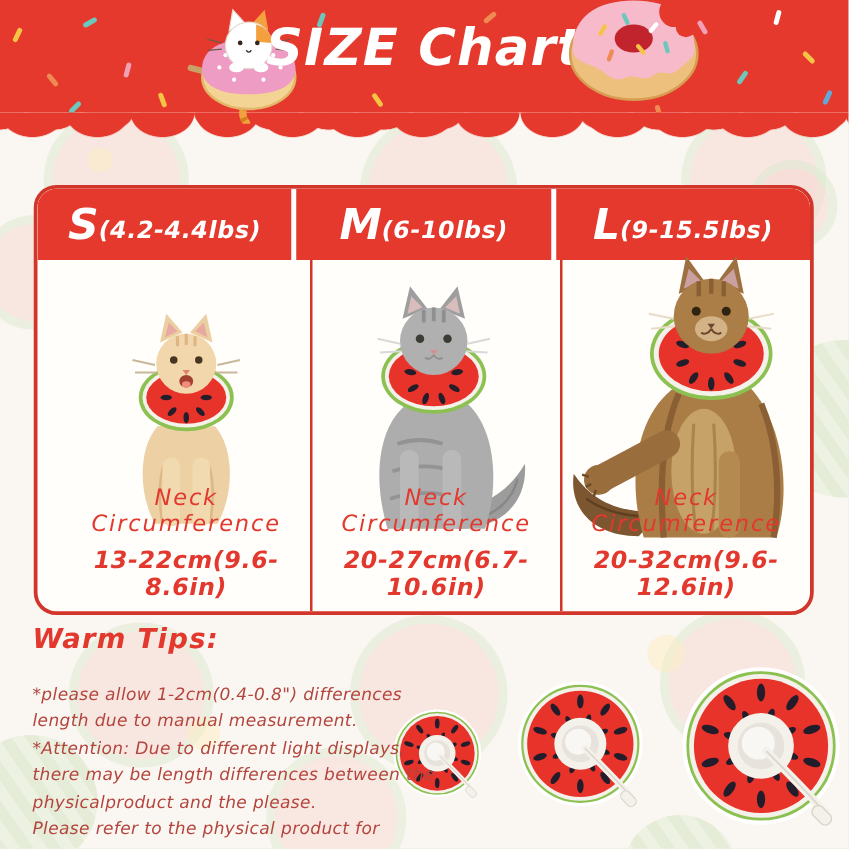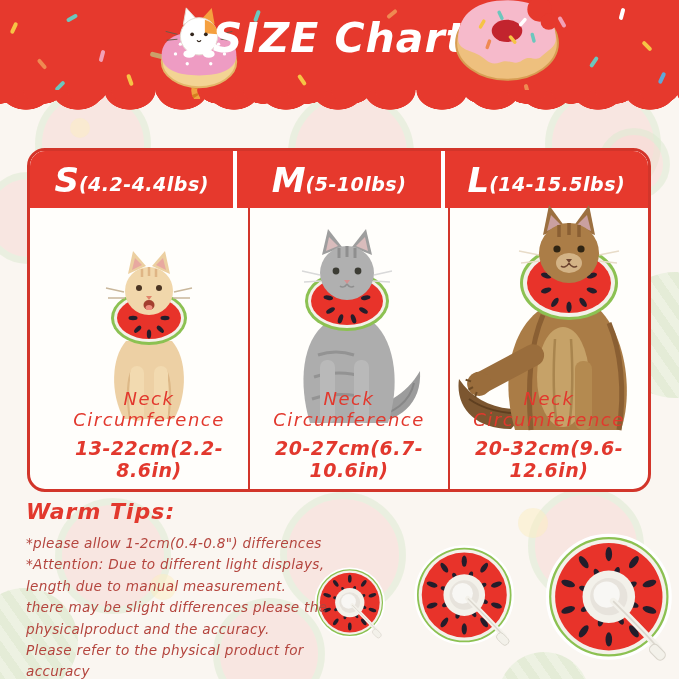--- a/index.html
+++ b/index.html
@@ -41,21 +41,21 @@
   .cat{position:absolute;left:50%;transform:translateX(-50%);}
   .cat-s{bottom:68px;width:118px;height:175px;}
   .cat-m{bottom:64px;width:158px;height:200px;}
   .cat-l{bottom:58px;width:208px;height:232px;}
   .neck{position:absolute;left:0;right:0;bottom:8px;text-align:center;color:#e2382d;}
   .neck-label{font-size:18px;font-style:italic;letter-spacing:1.5px;margin-bottom:7px;}
   .neck-value{font-size:19px;font-style:italic;font-weight:bold;letter-spacing:.5px;}
 
   
   .tips{position:absolute;left:26px;top:499px;z-index:2;width:340px;}
-  .tips h2{margin:0 0 9px 0;font-size:22px;font-weight:bold;font-style:italic;
+  .tips h2{margin:0 0 22px 0;font-size:22px;font-weight:bold;font-style:italic;
     color:#e2382d;letter-spacing:1px;}
   .tip-line{font-size:13.6px;font-style:italic;color:#b4453e;line-height:21.4px;letter-spacing:.3px;}
 
   
   .collar{position:absolute;z-index:1;}
   .collar-s{left:313px;top:566px;width:76px;height:83px;}
   .collar-m{left:412px;top:543px;width:108px;height:118px;}
   .collar-l{left:543px;top:531px;width:136px;height:149px;}
 </style>
 </head>
@@ -145,25 +145,25 @@
   </header>
 
   <section class="table">
     <div class="thead">
       <div class="th">
         <span class="sz">S</span>
           <span class="wt">(4.2-4.4lbs)</span>
       </div>
       <div class="th">
         <span class="sz">M</span>
-          <span class="wt">(5-10lbs)</span>
+          <span class="wt">(6-10lbs)</span>
       </div>
       <div class="th">
         <span class="sz">L</span>
-          <span class="wt">(14-15.5lbs)</span>
+          <span class="wt">(9-15.5lbs)</span>
       </div>
     </div>
     <div class="tbody">
 
       <div class="col">
         <svg class="cat cat-s" role="img" viewBox="0 0 118 175" aria-label="cream kitten wearing watermelon ring collar">
           <path d="M34,173 C20,148 21,112 36,95 L82,95 C97,112 98,148 84,173 Z" fill="#edd0a4"></path>
           <path d="M40,173 C36,150 38,132 42,124" stroke="#ddb887" stroke-width="2" fill="none"></path>
           <path d="M78,173 C82,150 80,132 76,124" stroke="#ddb887" stroke-width="2" fill="none"></path>
           <rect x="40" y="120" width="14" height="55" rx="7" fill="#f2dab0"></rect>
@@ -189,21 +189,21 @@
           <path d="M52,23 L52,31 M59,21 L59,30 M66,23 L66,31" stroke="#dfb585" stroke-width="2.5"></path>
           <circle cx="49" cy="42" r="3" fill="#4a3423"></circle>
             <circle cx="69" cy="42" r="3" fill="#4a3423"></circle>
           <path d="M56,50 L62,50 L59,54 Z" fill="#e0836b"></path>
           <ellipse cx="59" cy="59" rx="5.5" ry="5" fill="#a33f2f"></ellipse>
           <ellipse cx="59" cy="61.5" rx="3.4" ry="2.6" fill="#ef8d7e"></ellipse>
           <path d="M34,46 L16,42 M35,52 L18,52 M84,46 L102,42 M83,52 L100,52" stroke="#c9b79b" stroke-width="1.5"></path>
         </svg>
         <div class="neck">
           <div class="neck-label">Neck Circumference</div>
-          <div class="neck-value">13-22cm(2.2-8.6in)</div>
+          <div class="neck-value">13-22cm(9.6-8.6in)</div>
         </div>
       </div>
 
       <div class="col">
         <svg class="cat cat-m" role="img" viewBox="0 0 158 200" aria-label="grey tabby cat wearing watermelon ring collar">
           <path d="M96,198 C130,198 152,178 150,146 C136,170 114,182 88,184 Z" fill="#9c9c9c"></path>
           <path d="M100,192 C124,190 140,176 144,158" stroke="#878787" stroke-width="2" fill="none"></path>
           <path d="M40,198 C28,158 32,116 56,98 L104,98 C126,118 130,162 118,198 Z" fill="#adadad"></path>
           <path d="M48,130 C60,126 72,126 84,130 M44,152 C60,147 78,147 94,152 M42,174 C60,168 82,168 100,174" stroke="#939393" stroke-width="3" fill="none"></path>
           <rect x="50" y="135" width="15" height="63" rx="7" fill="#b9b9b9"></rect>
@@ -287,24 +287,24 @@
           <div class="neck-value">20-32cm(9.6-12.6in)</div>
         </div>
       </div>
 
     </div>
   </section>
 
   <section class="tips">
     <h2>Warm Tips:</h2>
     <div class="tip-line">*please allow 1-2cm(0.4-0.8") differences</div>
+    <div class="tip-line">length due to manual measurement.</div>
     <div class="tip-line">*Attention: Due to different light displays,</div>
-    <div class="tip-line">length due to manual measurement.</div>
-    <div class="tip-line">there may be slight differences please the</div>
-    <div class="tip-line">physicalproduct and the accuracy.</div>
+    <div class="tip-line">there may be length differences between the</div>
+    <div class="tip-line">physicalproduct and the please.</div>
     <div class="tip-line">Please refer to the physical product for accuracy</div>
   </section>
 
   <svg class="collar collar-s" viewBox="0 0 124 136" role="img" aria-label="watermelon collar small">
     <defs>
       <g id="collar-sym">
         <circle cx="60" cy="60" r="56" fill="#8cc152" stroke="#ffffff" stroke-width="3"></circle>
         <circle cx="60" cy="60" r="52.5" fill="#f3f1ea"></circle>
         <circle cx="60" cy="60" r="49" fill="#e8332a"></circle>
         <g fill="#231d2b">

